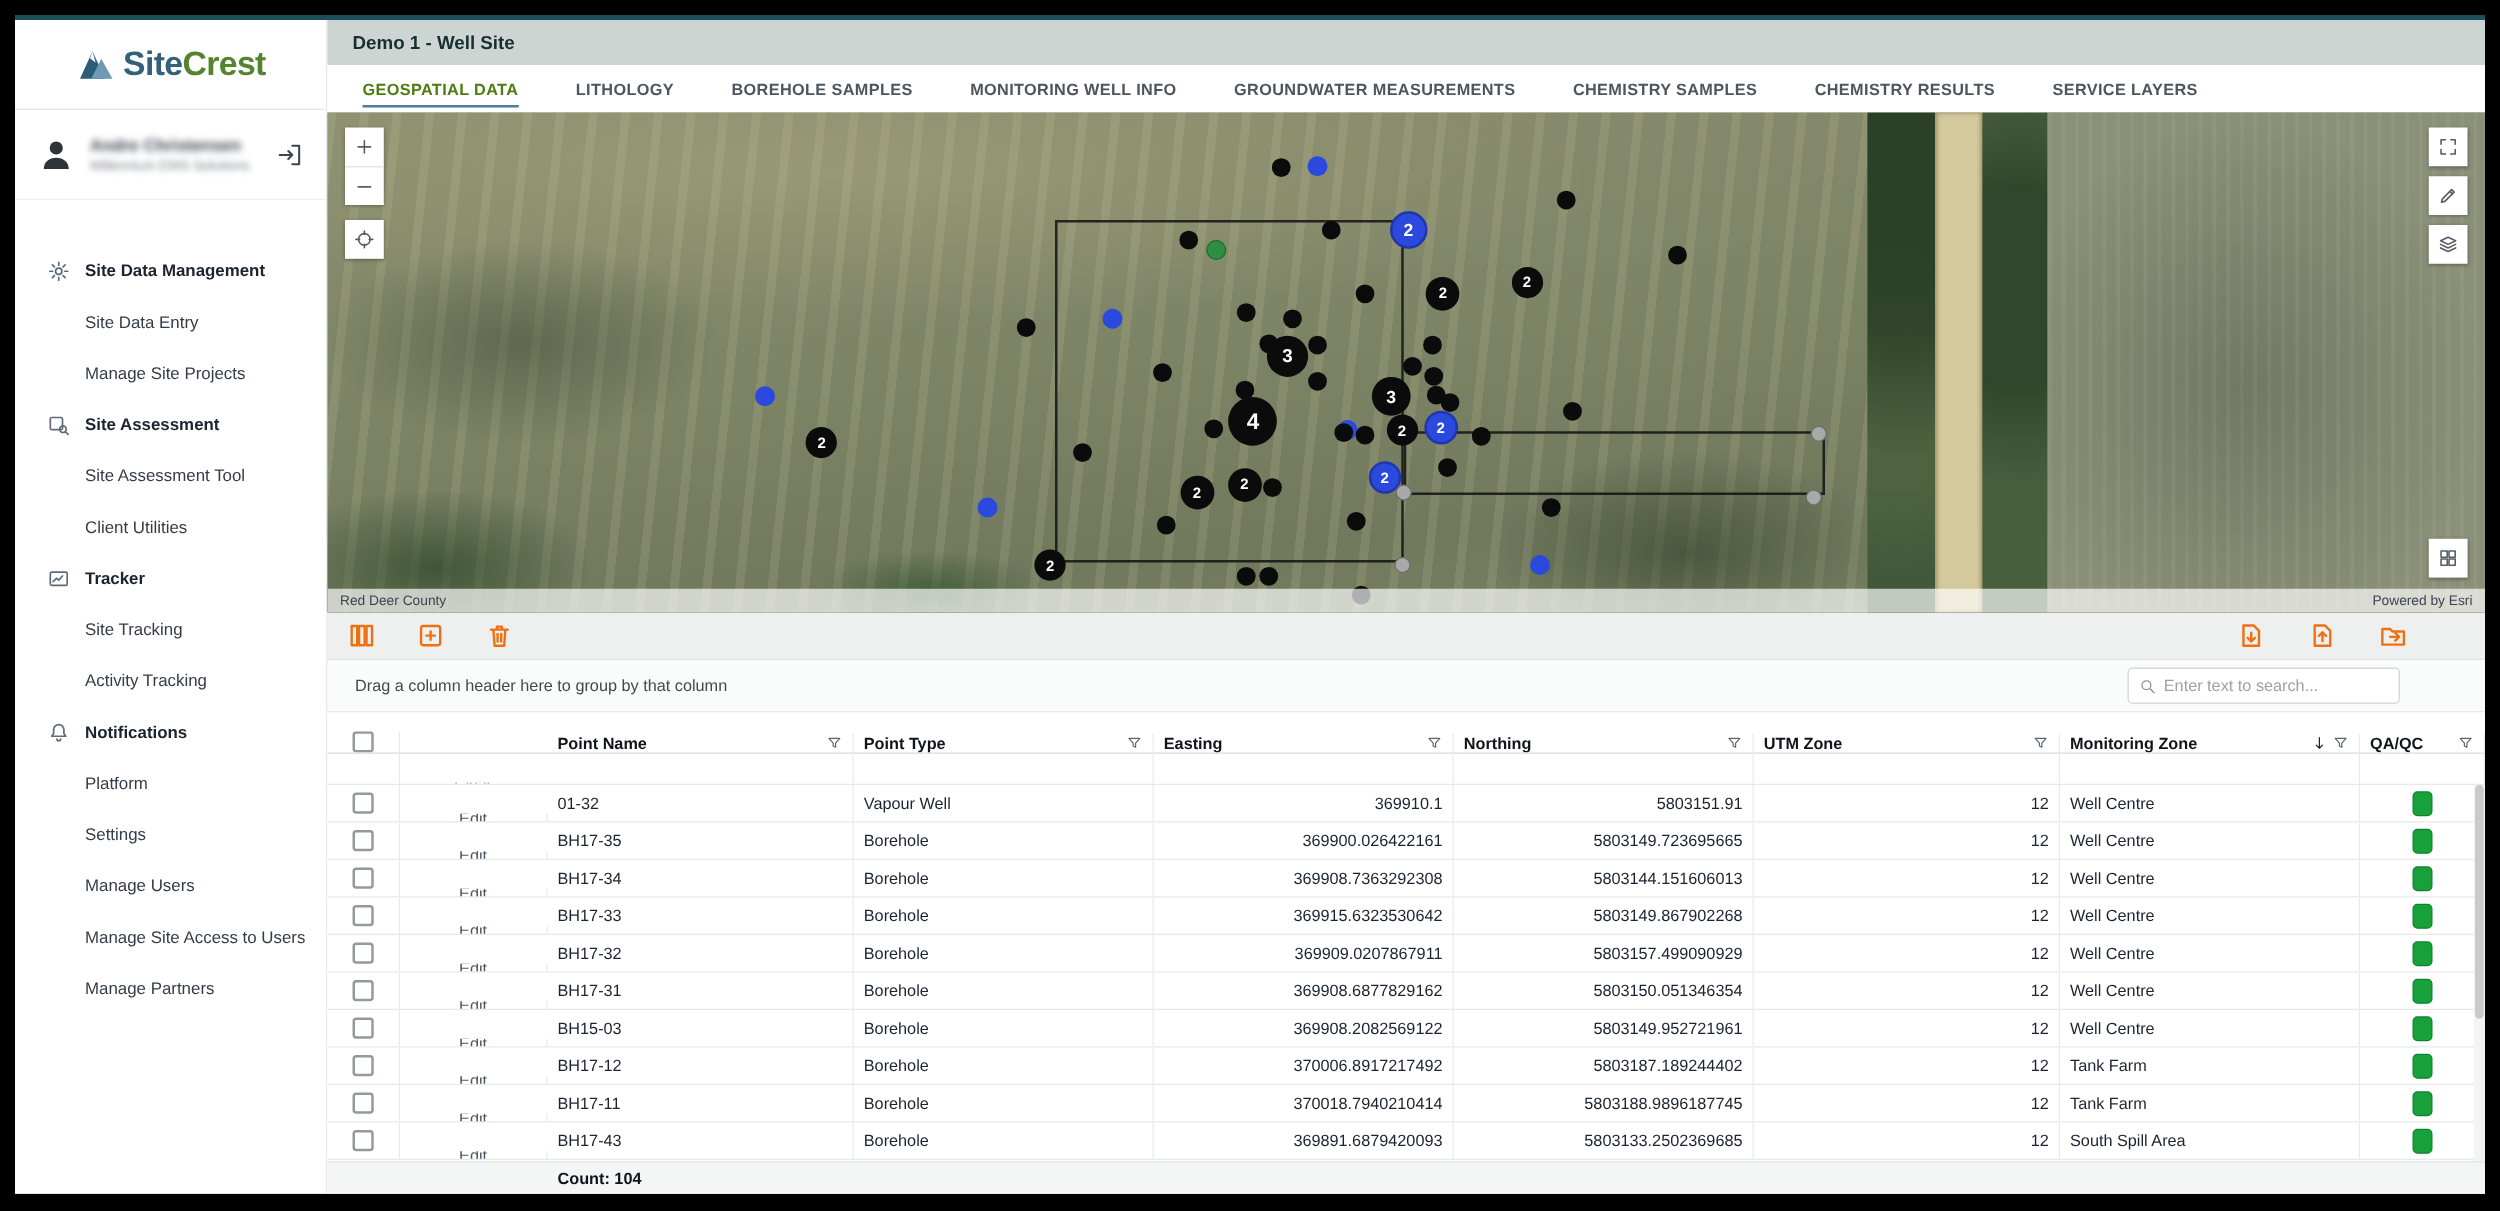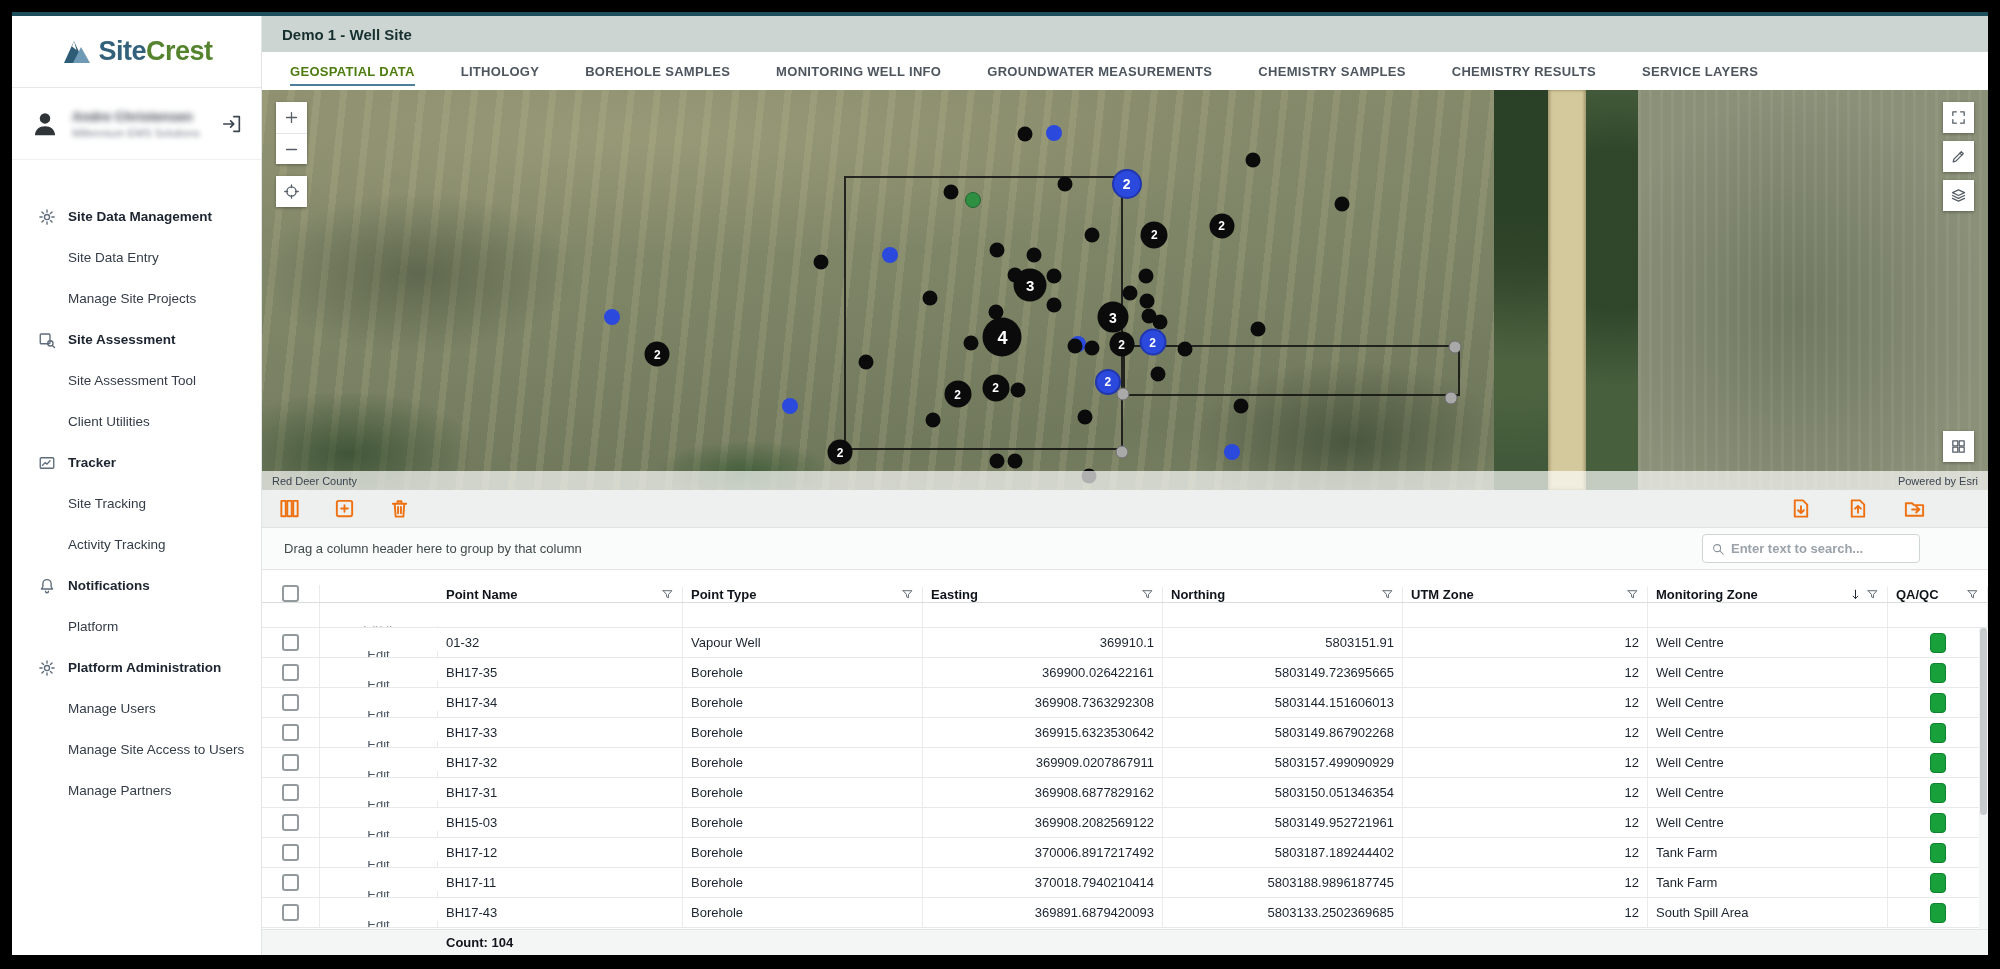--- a/index.html
+++ b/index.html
@@ -95,21 +95,21 @@
   .map-toolbar .right-tools { display:flex; gap:34px; margin-right:46px; }
 
   
   .group-panel { height:42px; background:#fafbfb; display:flex; align-items:center; padding:0 22px;
     border-bottom:1px solid #e4e6e5; }
   .group-hint { font-size:13px; color:#3f4b4a; }
   .search-box { margin-left:auto; margin-right:46px; width:218px; height:29px; border:1px solid #cfd4d6;
     border-radius:4px; background:#fff; display:flex; align-items:center; padding:0 8px; gap:6px; }
   .search-box .ic { width:14px; height:14px; color:#8a939b; flex:0 0 14px; }
   .search-box input { border:0; outline:0; flex:1; font-size:13px; color:#333;
-    font-family:"Liberation Sans", sans-serif; background:transparent; min-width:0;font-weight:bold; }
+    font-family:"Liberation Sans", sans-serif; background:transparent; min-width:0; }
   .search-box input::placeholder { color:#9aa2aa; }
 
   
   .grid { flex:1; display:flex; flex-direction:column; background:#fff; min-height:0; position:relative; }
   .g-row { display:flex; align-items:stretch; }
   .g-cell { display:flex; align-items:center; padding:0 8px; font-size:13px; color:#1b2430;
     border-right:1px solid #e9ebeb; overflow:hidden; white-space:nowrap; }
   .g-cell.r { justify-content:flex-end; }
   .g-cell.c { justify-content:center; }
   .g-head { height:33px; border-bottom:1px solid #d9dddc;align-items:flex-end; }
@@ -201,27 +201,21 @@
         <div class="menu-item">Site Tracking</div>
         <div class="menu-item">Activity Tracking</div>
         <div class="menu-section">
           <span class="menu-icon"><svg viewBox="0 0 24 24">
               <path d="M12 3.5a5.5 5.5 0 0 0-5.5 5.5v4L4.5 16h15L17.5 13V9A5.5 5.5 0 0 0 12 3.5z"></path>
               <path d="M10 19a2 2 0 0 0 4 0"></path>
             </svg></span>
           <span>Notifications</span>
         </div>
         <div class="menu-item">Platform</div>
-        <div class="menu-section">
-          <span class="menu-icon"><svg viewBox="0 0 24 24">
-              <circle cx="12" cy="12" r="3.4"></circle>
-              <path d="M12 2.5v3M12 18.5v3M2.5 12h3M18.5 12h3M5.2 5.2l2.2 2.2M16.6 16.6l2.2 2.2M18.8 5.2l-2.2 2.2M7.4 16.6l-2.2 2.2"></path>
-            </svg></span>
-          <span>Platform Administration</span>
-        </div>
+        <div class="menu-item">Settings</div>
         <div class="menu-item">Manage Users</div>
         <div class="menu-item">Manage Site Access to Users</div>
         <div class="menu-item">Manage Partners</div>
       </div>
   </div>
 
   <div class="main">
     <div class="title-bar">Demo 1 - Well Site</div>
 
     <div class="tabs">

